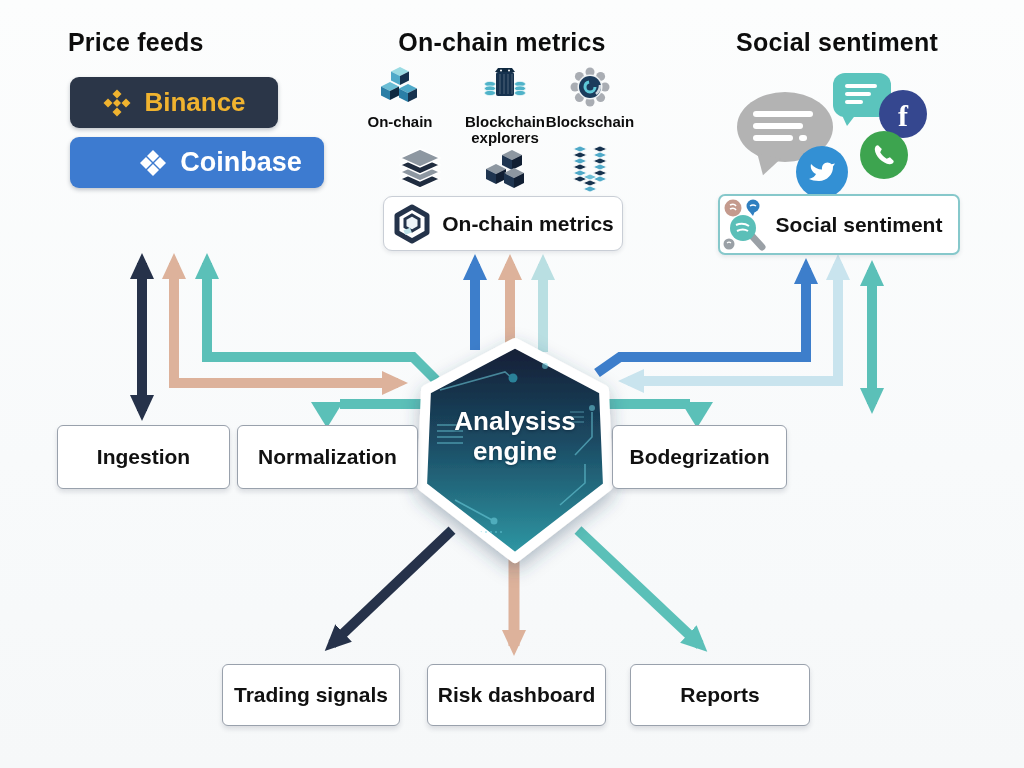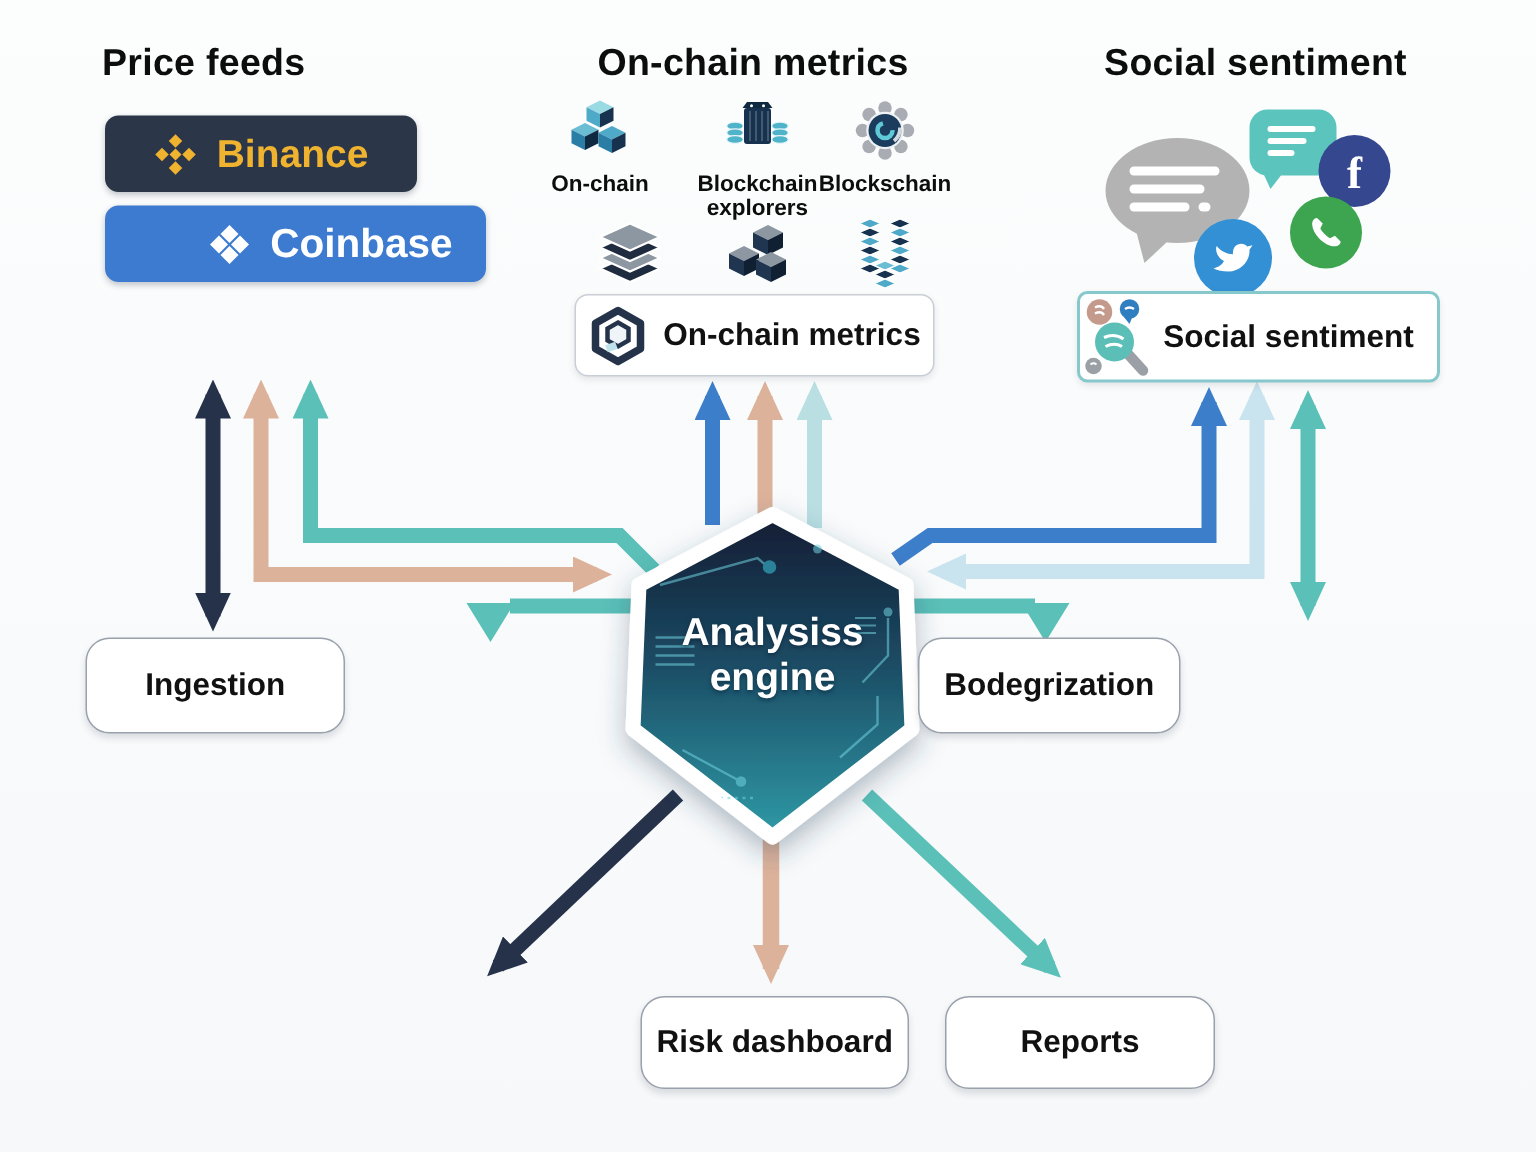--- a/index.html
+++ b/index.html
@@ -24,21 +24,21 @@
   
   .oc-col{width:92px;text-align:center;z-index:2;}
   .oc-label{font-size:15px;font-weight:bold;line-height:1.08;margin-top:2px;color:#0d0d0d;}
   
   .frame-box{background:#fff;display:flex;align-items:center;justify-content:center;
              z-index:2;box-shadow:0 2px 4px rgba(40,50,70,.10);}
   #onchain-box{left:383px;top:196px;width:238px;height:53px;border:1.5px solid #c9ced6;border-radius:9px;gap:10px;}
   #onchain-box .fb-label{font-size:21px;font-weight:bold;}
   #social-box{left:718px;top:194px;width:238px;height:57px;border:2px solid #86c8cb;border-radius:7px;gap:8px;}
   #social-box .fb-label{font-size:21px;font-weight:bold;}
-  .proc-box,.out-box{background:#fff;border:1.5px solid #99a1ac;border-radius:16px;
+  .proc-box,.out-box{background:#fff;border:1.5px solid #99a1ac;border-radius:6px;
       display:flex;align-items:center;justify-content:center;z-index:2;
       font-size:21px;font-weight:bold;box-shadow:0 3px 5px rgba(40,50,70,.14);text-align:center;line-height:1.12;}
   .proc-box{top:425px;height:62px;}
   .out-box{top:664px;height:60px;}
   #box-ingestion{left:57px;width:171px;}
   #box-normalization{left:237px;width:179px;}
   #box-bodegrization{left:612px;width:173px;}
   #box-feature{left:795px;width:170px;font-size:20px;}
   #box-feature span{display:block;width:110px;}
   #box-trading{left:222px;width:176px;}
@@ -316,23 +316,25 @@
       <circle cx="7" cy="46" r="5.5" fill="#9aa0a6"></circle>
       <path d="M5,45 q2,-1.6 4,0" stroke="#ffffff" stroke-width="1.2" fill="none"></path>
       <line x1="30" y1="38" x2="40" y2="49" stroke="#9aa0a6" stroke-width="7" stroke-linecap="round"></line>
       <circle cx="21" cy="30" r="13" fill="#5bbfb8"></circle>
       <path d="M14,27 q7,-3 13,1 M15,33 q6,-3 11,0" stroke="#ffffff" stroke-width="2" fill="none"></path>
     </svg>
     <span class="fb-label">Social sentiment</span>
   </div>
 
   <div class="abs proc-box" id="box-ingestion">Ingestion</div>
+  <div class="abs proc-box" id="box-normalization">Normalization</div>
   <div class="abs proc-box" id="box-bodegrization">Bodegrization</div>
 
   <div class="abs" id="engine-label">
     <div>Analysiss</div>
     <div>engine</div>
   </div>
 
+  <div class="abs out-box" id="box-trading">Trading signals</div>
   <div class="abs out-box" id="box-risk">Risk dashboard</div>
   <div class="abs out-box" id="box-reports">Reports</div>
 
 </div>
 
 </body></html>

